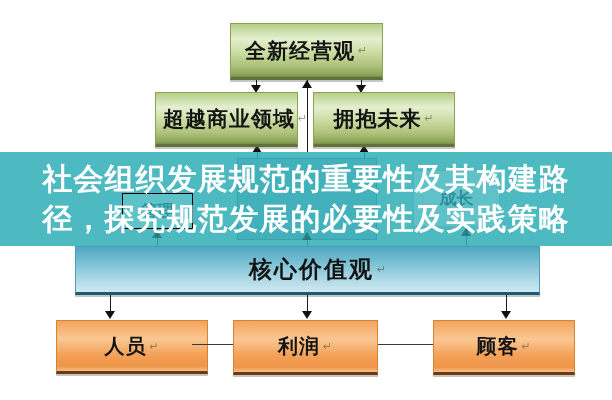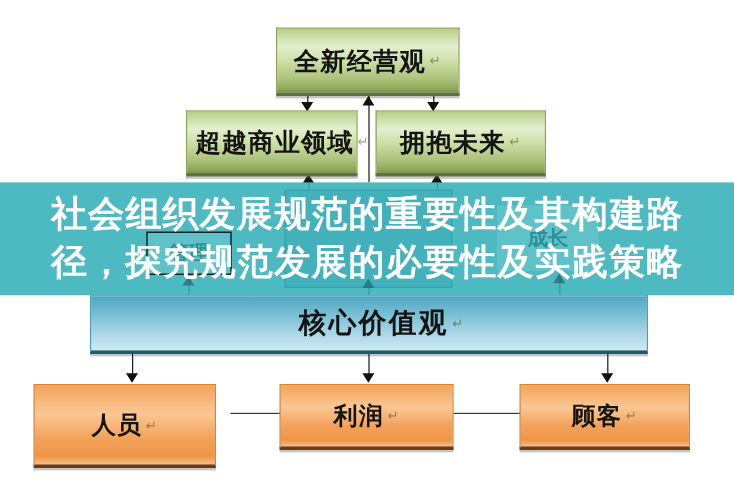--- a/index.html
+++ b/index.html
@@ -111,21 +111,21 @@
     <span class="rm">↵</span>
   </div>
 
   <div class="vline" style="left:110px;top:295px;height:18px;"></div>
   <div class="arr-down" style="left:105px;top:311px;"></div>
   <div class="vline" style="left:307px;top:295px;height:18px;"></div>
   <div class="arr-down" style="left:302px;top:311px;"></div>
   <div class="vline" style="left:506px;top:295px;height:18px;"></div>
   <div class="arr-down" style="left:501px;top:311px;"></div>
 
-  <div class="box orange" style="left:28px;top:320px;width:152px;height:70px;">
+  <div class="box orange" style="left:56px;top:320px;width:152px;height:54px;">
     <span>人员</span>
     <span class="rm">↵</span>
   </div>
   <div class="box orange" style="left:233px;top:320px;width:145px;height:55px;">
     <span>利润</span>
     <span class="rm">↵</span>
   </div>
   <div class="box orange" style="left:433px;top:320px;width:142px;height:55px;">
     <span>顾客</span>
     <span class="rm">↵</span>

